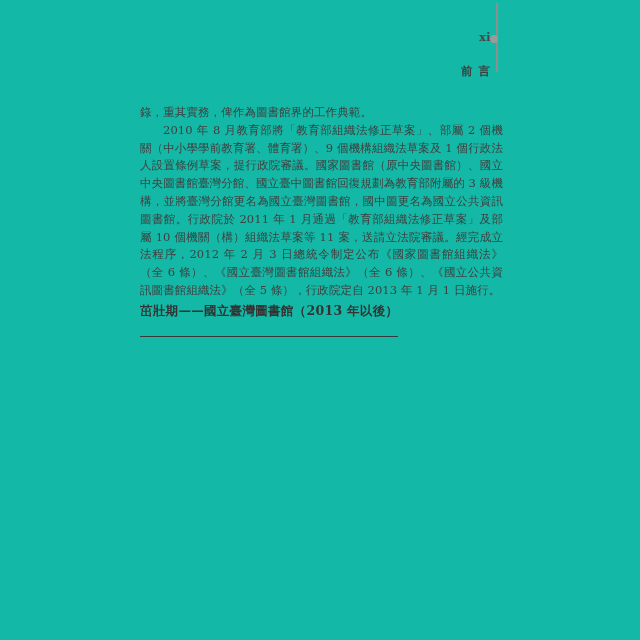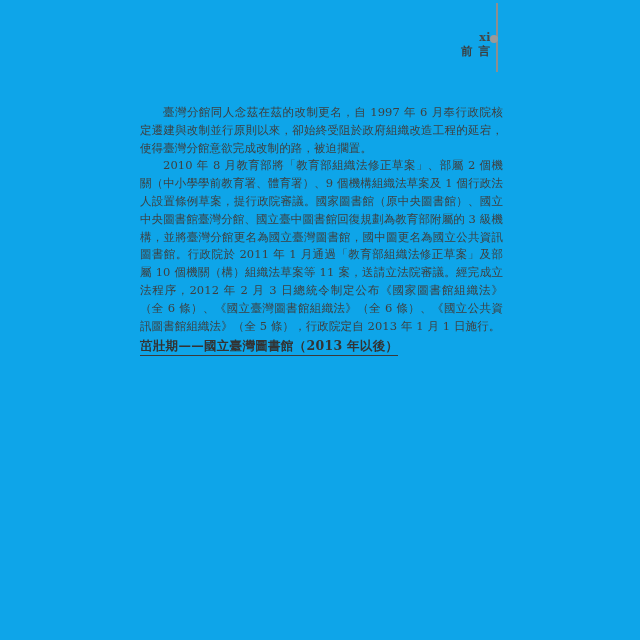--- a/index.html
+++ b/index.html
@@ -4,41 +4,41 @@
 <style>
   html, body {
     margin: 0;
     padding: 0;
     background: #ffffff;
   }
   .canvas {
     position: relative;
     width: 640px;
     height: 640px;
-    background: #0ea5e9;
+    background: #14b8a6;
     overflow: hidden;
     font-family: "DejaVu Serif", "Liberation Serif", serif;
   }
 
   
   .page-head {
     position: absolute;
     top: 31px;
     right: 149px;
     text-align: right;
     color: #454545;
   }
   .folio {
     font-size: 11px;
     font-weight: bold;
     line-height: 13px;
     letter-spacing: 0.5px;
   }
   .running {
-    margin-top: 0;
+    margin-top: 20px;
     font-size: 11.5px;
     font-weight: bold;
     line-height: 14px;
     letter-spacing: 1px;
     color: #3d3d3d;
   }
   .head-rule {
     position: absolute;
     top: 3px;
     left: 496px;
@@ -75,36 +75,36 @@
   .para.no-indent {
     text-indent: 0;
   }
   .heading {
     display: table;
     margin: 3px 0 4px 0;
     font-size: 12.5px;
     font-weight: bold;
     color: #333333;
     line-height: 16px;
-    padding-bottom: 1px;
+    padding-bottom: 17px;
     border-bottom: 1.5px solid #3a3a3a;
     letter-spacing: 0.3px;
   }
 </style>
 </head>
 <body>
 
 <div class="canvas">
 
   <div class="page-head">
     <div class="folio">xi</div>
     <div class="running">前 言</div>
   </div>
   <div class="head-rule"></div>
   <div class="head-dot"></div>
 
   <div class="text-block">
-    <p class="para">臺灣分館同人念茲在茲的改制更名，自 1997 年 6 月奉行政院核定遷建與改制並行原則以來，卻始終受阻於政府組織改造工程的延宕，使得臺灣分館意欲完成改制的路，被迫擱置。</p>
+    <p class="para no-indent">錄，重其實務，俾作為圖書館界的工作典範。</p>
     <p class="para">2010 年 8 月教育部將「教育部組織法修正草案」、部屬 2 個機關（中小學學前教育署、體育署）、9 個機構組織法草案及 1 個行政法人設置條例草案，提行政院審議。國家圖書館（原中央圖書館）、國立中央圖書館臺灣分館、國立臺中圖書館回復規劃為教育部附屬的 3 級機構，並將臺灣分館更名為國立臺灣圖書館，國中圖更名為國立公共資訊圖書館。行政院於 2011 年 1 月通過「教育部組織法修正草案」及部屬 10 個機關（構）組織法草案等 11 案，送請立法院審議。經完成立法程序，2012 年 2 月 3 日總統令制定公布《國家圖書館組織法》（全 6 條）、《國立臺灣圖書館組織法》（全 6 條）、《國立公共資訊圖書館組織法》（全 5 條），行政院定自 2013 年 1 月 1 日施行。</p>
     <h2 class="heading">茁壯期——國立臺灣圖書館（2013 年以後）</h2>
   </div>
 
 </div>
 
 </body></html>

